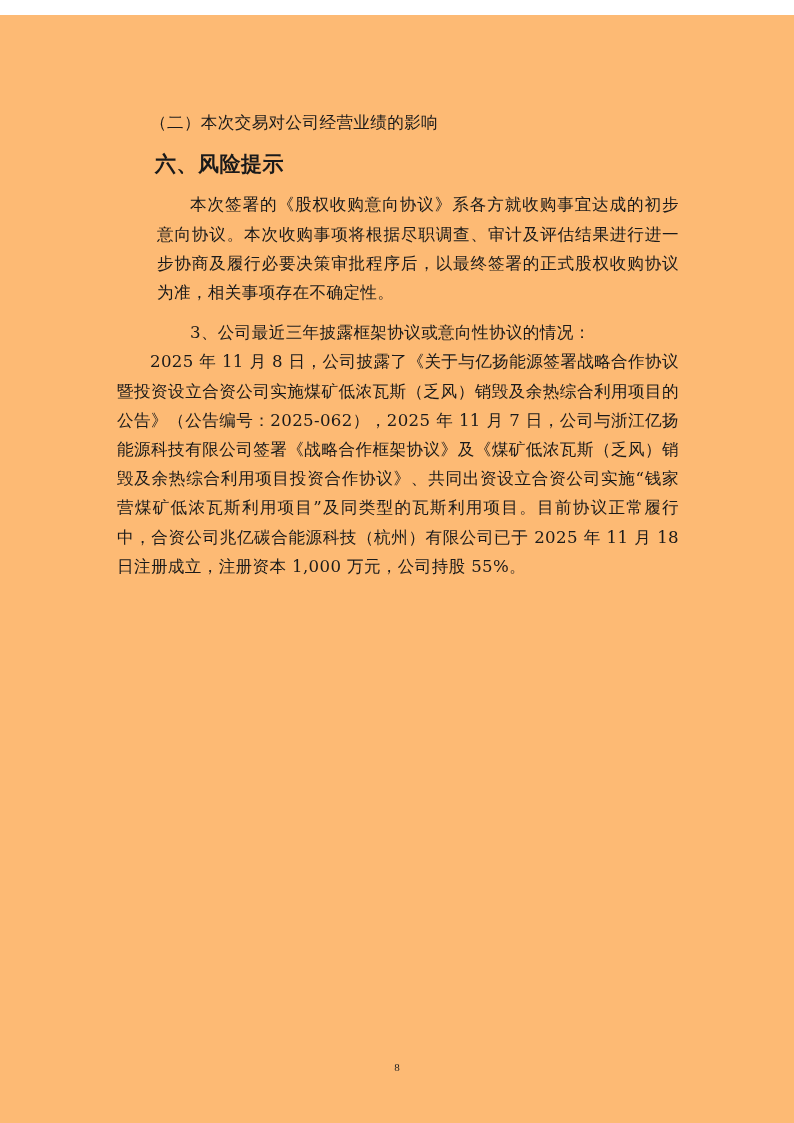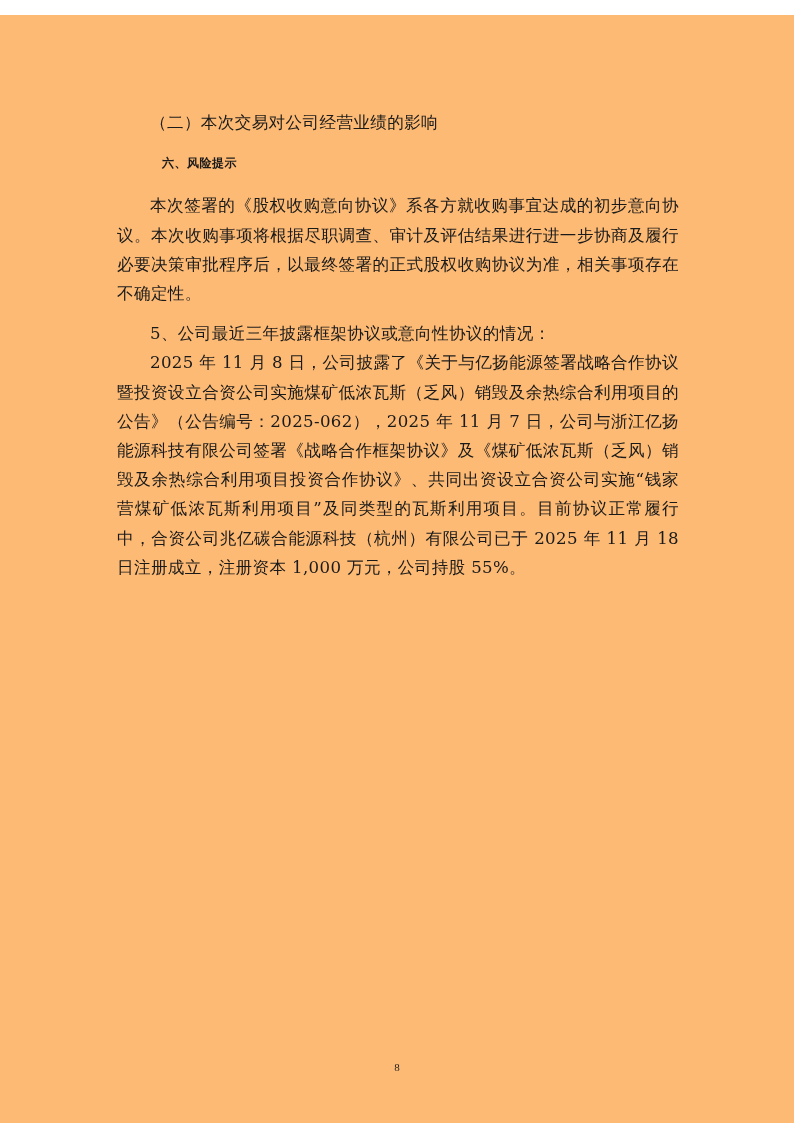--- a/index.html
+++ b/index.html
@@ -32,30 +32,30 @@
       font-size: 16.6px;
       line-height: 29.2px;
       margin: 0;
       text-align: justify;
       text-align-last: left;
       letter-spacing: 0.35px;
       word-break: break-all;
     }
     .indent { text-indent: 33px; }
     .heading {
-      font-size: 12px;
+      font-size: 21px;
       line-height: 29.2px;
       font-weight: bold;
-      font-family: Liberation Mono, monospace;
-      margin: 12px;
+      font-family: Liberation Serif, serif;
+      margin: 5px;
       padding-left: 33px;
       letter-spacing: 0.5px;
     }
     .gap-before-heading { margin-top: 13px; }
-    .gap-after-heading { margin-top: 11px; }
+    .gap-after-heading { margin-top: 11px; margin-left: 40px; }
     .page-number {
       position: absolute;
       left: 0;
       width: 794px;
       top: 1046px;
       text-align: center;
       font-size: 11px;
       font-family: "Liberation Serif", serif;
       color: #222;
     }
@@ -68,21 +68,21 @@
 
     <p class="p indent">（二）本次交易对公司经营业绩的影响</p>
 
 
     <h2 class="heading gap-before-heading">六、风险提示</h2>
 
     <p class="p indent gap-after-heading">本次签署的《股权收购意向协议》系各方就收购事宜达成的初步意向协议。本次收购事项将根据尽职调查、审计及评估结果进行进一步协商及履行必要决策审批程序后，以最终签署的正式股权收购协议为准，相关事项存在不确定性。</p>
 
 
 
-    <p class="p indent gap-after-heading">5、公司最近三年披露框架协议或意向性协议的情况：</p>
+    <p class="p indent gap-after-heading">3、公司最近三年披露框架协议或意向性协议的情况：</p>
 
     <p class="p indent">2025 年 11 月 8 日，公司披露了《关于与亿扬能源签署战略合作协议暨投资设立合资公司实施煤矿低浓瓦斯（乏风）销毁及余热综合利用项目的公告》（公告编号：2025-062），2025 年 11 月 7 日，公司与浙江亿扬能源科技有限公司签署《战略合作框架协议》及《煤矿低浓瓦斯（乏风）销毁及余热综合利用项目投资合作协议》、共同出资设立合资公司实施“钱家营煤矿低浓瓦斯利用项目”及同类型的瓦斯利用项目。目前协议正常履行中，合资公司兆亿碳合能源科技（杭州）有限公司已于 2025 年 11 月 18 日注册成立，注册资本 1,000 万元，公司持股 55%。</p>
 
 
   </div>
 
   <div class="page-number">8</div>
 </div>
 
 </body></html>

